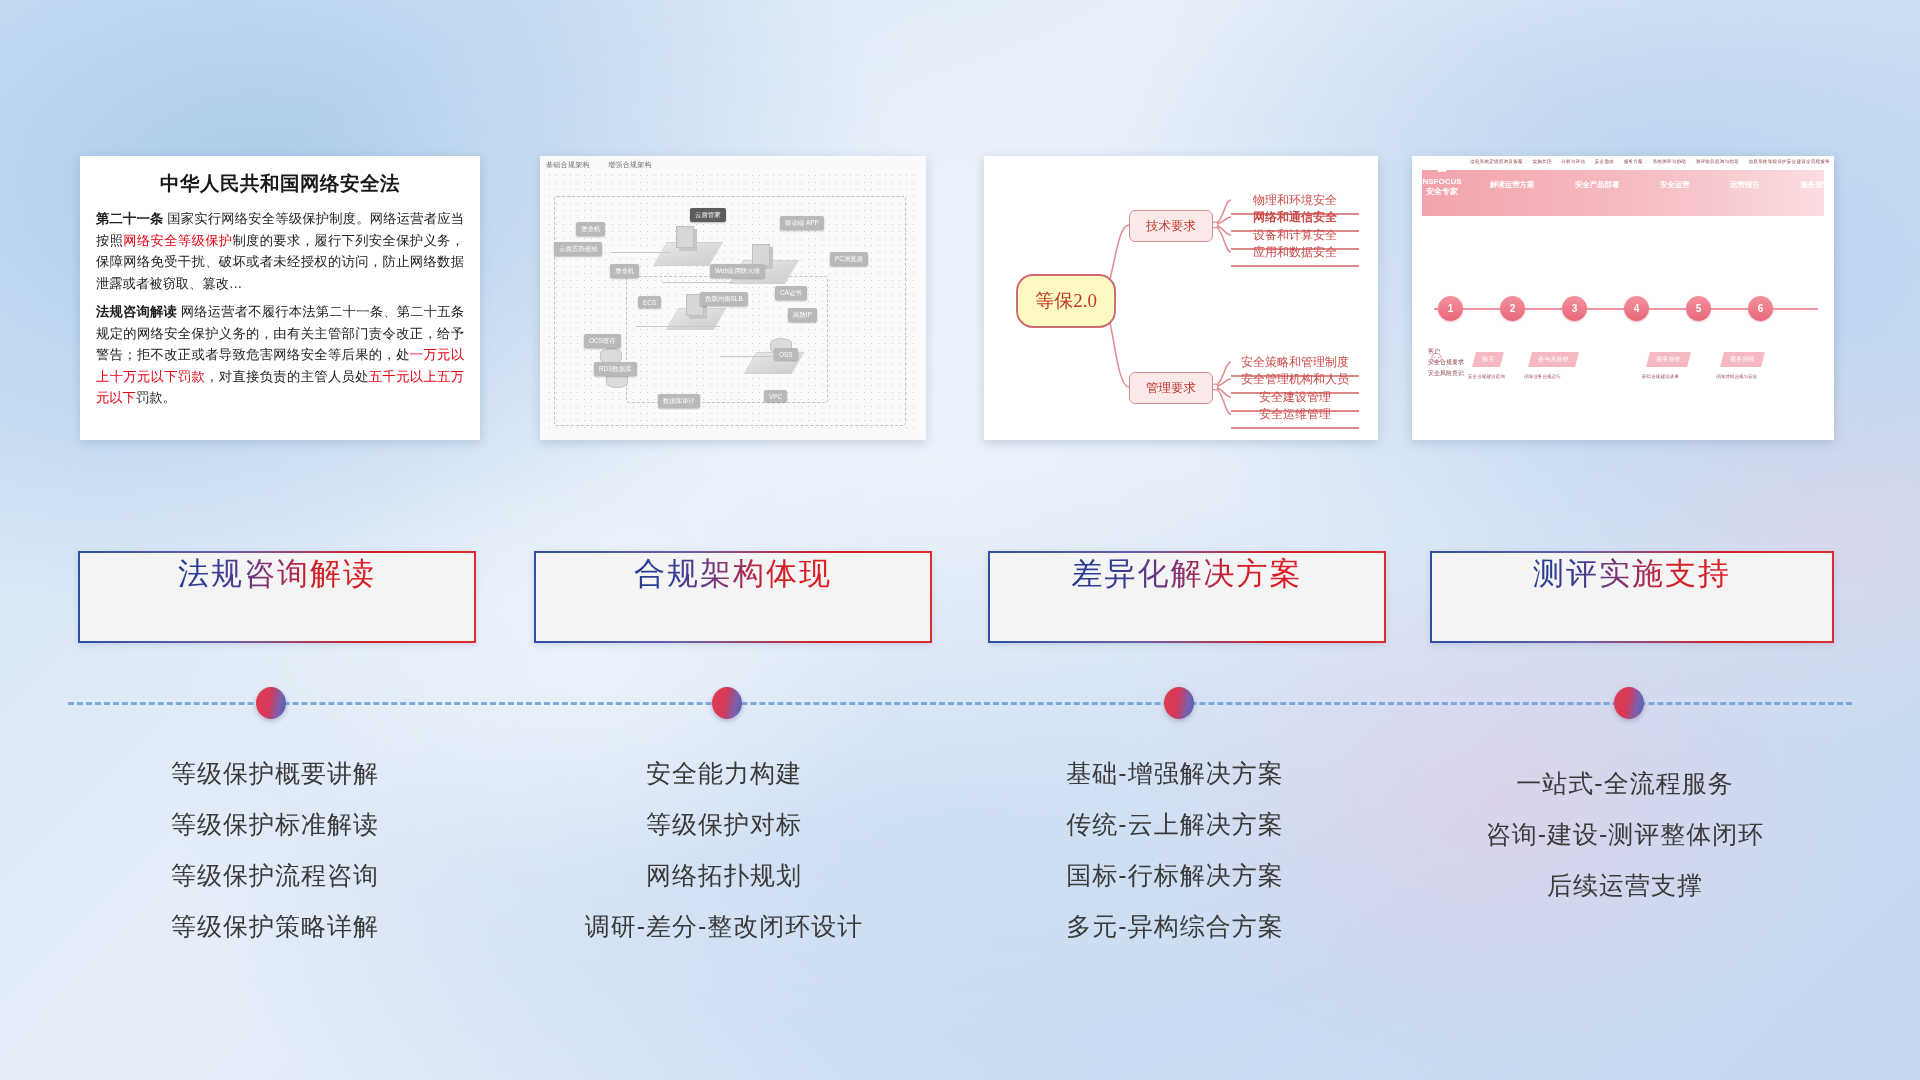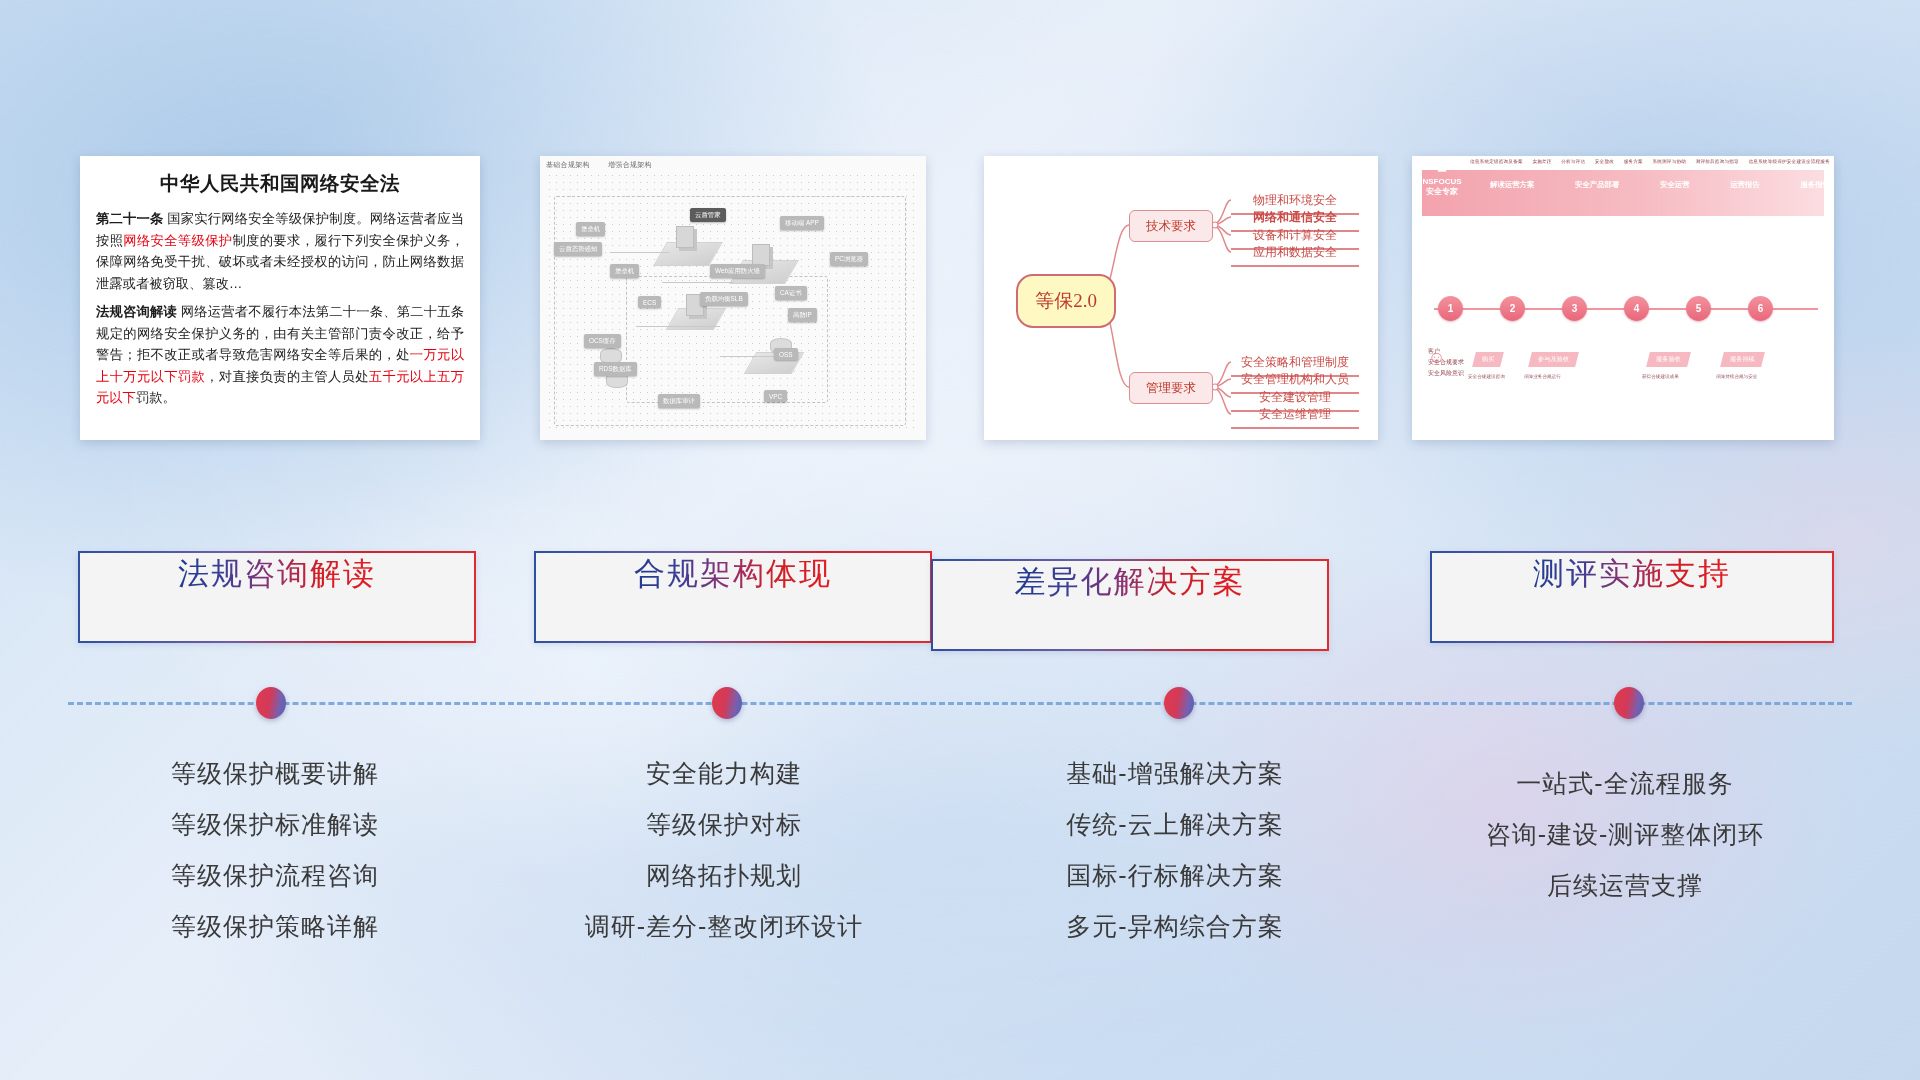--- a/index.html
+++ b/index.html
@@ -165,21 +165,21 @@
     display:flex;justify-content:center;
   }
   .headline span{
     font-size:31px;font-weight:500;letter-spacing:2px;
     background:linear-gradient(90deg,#213a8f 0%,#3b3f96 22%,#8e3170 48%,#cf1f26 70%,#e11d24 100%);
     -webkit-background-clip:text;background-clip:text;color:transparent;
     font-family:"Liberation Sans","DejaVu Sans",sans-serif;
   }
   .h1{left:78px;width:394px;}
   .h2{left:534px;width:394px;}
-  .h3{left:931px;width:394px;margin-top:8px;}
+  .h3{left:988px;width:394px;}
   .h4{left:1430px;width:400px;}
 
   
   .tl-line{
     position:absolute;left:68px;right:68px;top:702px;height:0;
     border-top:3px dashed #6f9fd8;opacity:.85;
   }
   .tl-dot{
     position:absolute;top:687px;width:30px;height:32px;border-radius:50%;
     background:linear-gradient(100deg,#e03a4e 0%,#d33a58 45%,#7a5fae 75%,#4f63b5 100%);

